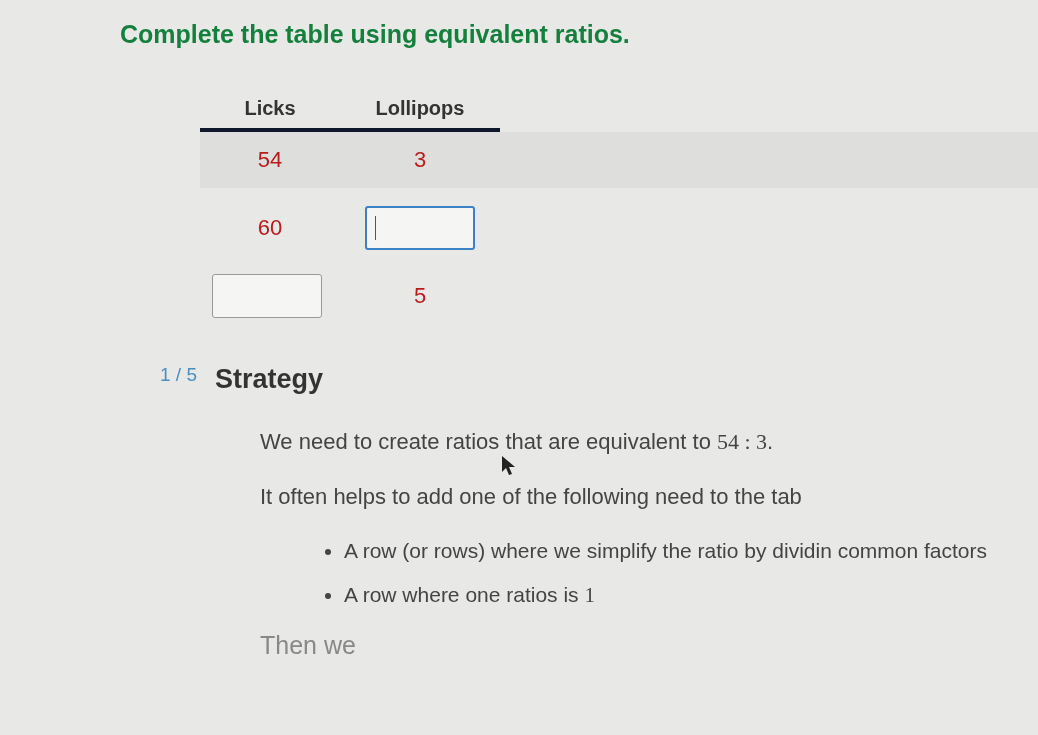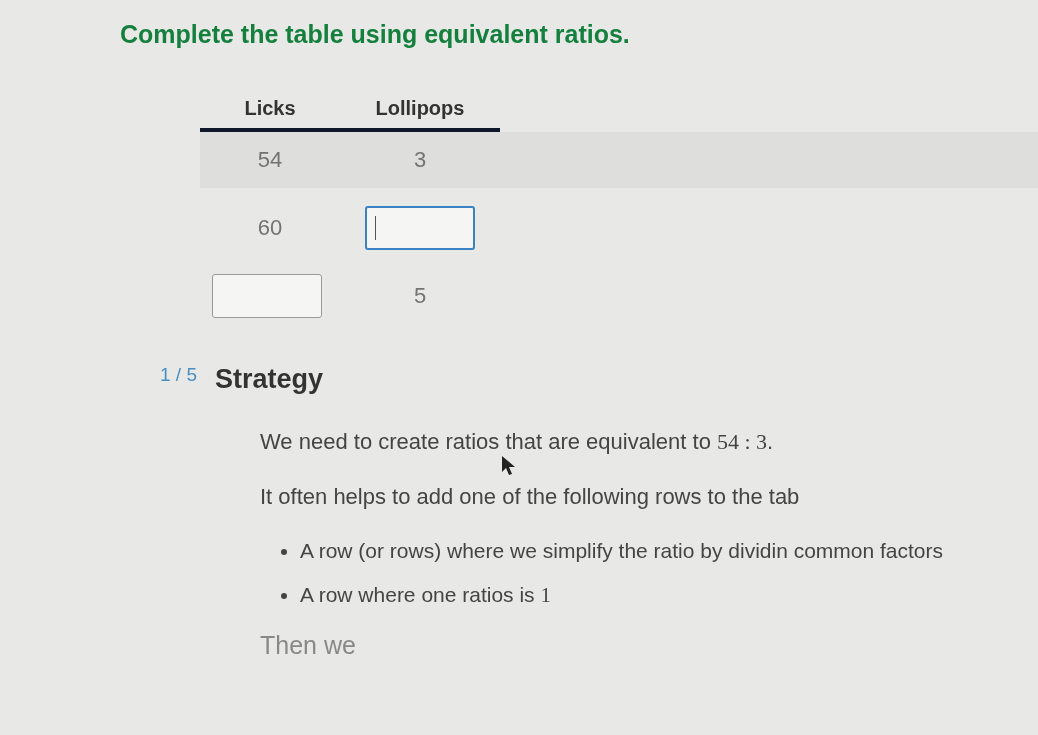--- a/index.html
+++ b/index.html
@@ -38,21 +38,21 @@
     .th-licks { width: 140px; }
     .th-lollipops { width: 160px; }
     .table-row {
       display: flex;
       align-items: center;
       min-height: 56px;
     }
     .row-strip { background: #dedfdc; }
     .cell {
       font-size: 22px;
-      color: #737373;
+      color: #b91c1c;
       text-align: center;
       padding: 12px 0;
     }
     .cell-licks { width: 140px; }
     .cell-lollipops { width: 160px; }
     .input-box {
       border: 2px solid #3b82c4;
       background: #f5f6f4;
       border-radius: 3px;
       width: 110px;
@@ -115,20 +115,21 @@
     .list {
       margin-left: 180px;
       font-size: 21px;
       color: #444;
       line-height: 1.5;
       max-width: 880px;
     }
     .list li {
       margin-bottom: 12px;
       list-style: disc;
+      margin-left: 44px;
     }
     .math-one {
       font-family: Georgia, 'Times New Roman', serif;
     }
     .cursor-arrow {
       position: absolute;
       top: 454px;
       left: 500px;
       pointer-events: none;
     }
@@ -177,21 +178,21 @@
 
 <div class="strategy-section">
   <div class="step-counter">1 / 5</div>
   <div class="strategy-h">Strategy</div>
 </div>
 
 <div class="body-text">
   <span>We need to create ratios that are equivalent to </span><span class="ratio-math">54 : 3</span><span>.</span>
 </div>
 
-<div class="body-text">It often helps to add one of the following rows to the tab</div>
+<div class="body-text">It often helps to add one of the following need to the tab</div>
 
 <ul class="list">
   <li>A row (or rows) where we simplify the ratio by dividin common factors</li>
   <li>
     <span>A row where one ratios is </span><span class="math-one">1</span>
   </li>
 </ul>
 
 <div class="cutoff">Then we</div>
 

